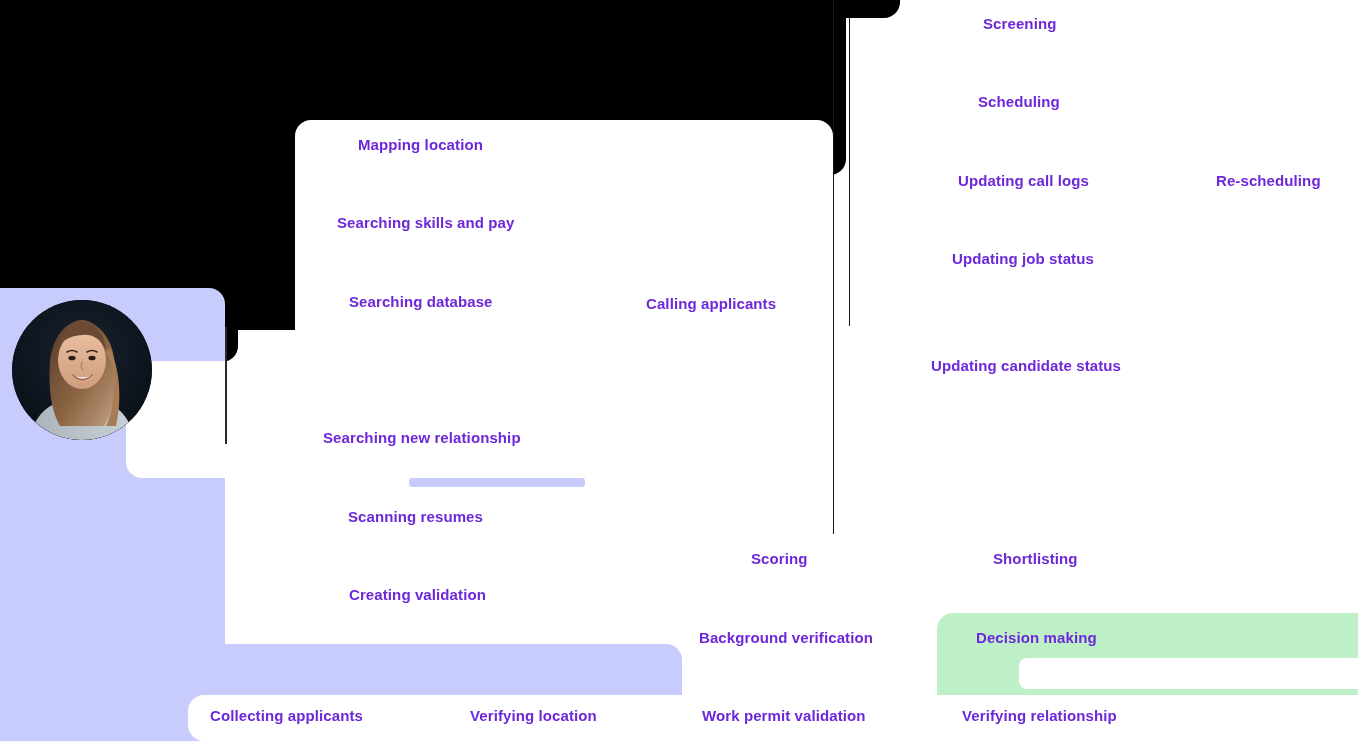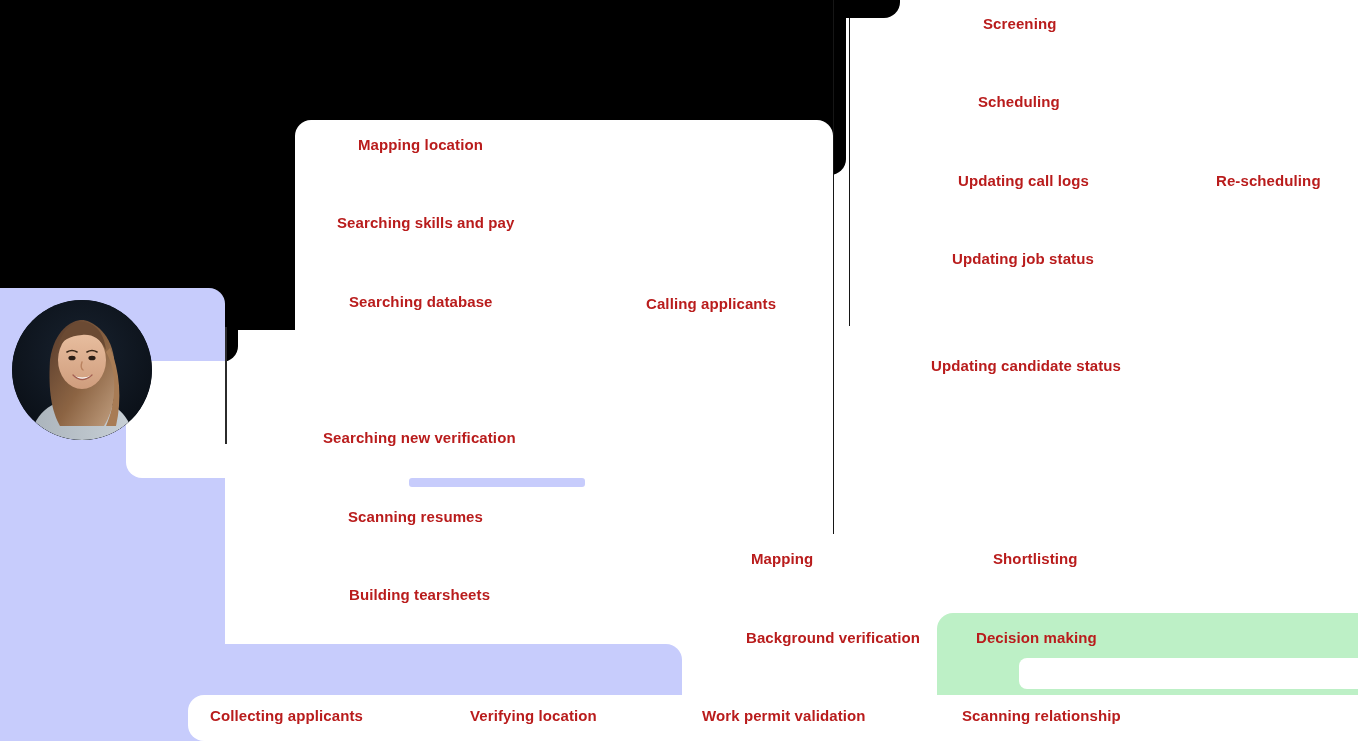--- a/index.html
+++ b/index.html
@@ -32,21 +32,21 @@
   .card.sq-tr   { border-top-right-radius: 0; }
   .card.sq-bl   { border-bottom-left-radius: 0; }
   .card.sq-br   { border-bottom-right-radius: 0; }
 
   
   .label {
     position: absolute;
     font-size: 15px;
     line-height: 18px;
     font-weight: 700;
-    color: #b91c1c;
+    color: #6d28d9;
     white-space: nowrap;
     letter-spacing: 0.1px;
   }
 
   
   .vrule {
     position: absolute;
     width: 1px;
     background: #161616;
   }
@@ -163,36 +163,36 @@
         <path d="M61 75 Q70 84 80 75" stroke="#a35f51" stroke-width="1.3" fill="none" stroke-linecap="round"></path>
 
         <path d="M94 52 C106 72 104 104 94 126 L104 126 C110 100 108 70 98 48 Z" fill="#a87c55"></path>
       </svg>
     </div>
   </div>
 
   <div class="label" style="left:358px; top:136px;">Mapping location</div>
   <div class="label" style="left:337px; top:214px;">Searching skills and pay</div>
   <div class="label" style="left:349px; top:293px;">Searching database</div>
-  <div class="label" style="left:323px; top:429px;">Searching new verification</div>
+  <div class="label" style="left:323px; top:429px;">Searching new relationship</div>
   <div class="label" style="left:348px; top:508px;">Scanning resumes</div>
-  <div class="label" style="left:349px; top:586px;">Building tearsheets</div>
+  <div class="label" style="left:349px; top:586px;">Creating validation</div>
 
   <div class="label" style="left:646px; top:295px;">Calling applicants</div>
-  <div class="label" style="left:751px; top:550px;">Mapping</div>
-  <div class="label" style="left:699px; top:629px;margin-left:47px;">Background verification</div>
+  <div class="label" style="left:751px; top:550px;">Scoring</div>
+  <div class="label" style="left:699px; top:629px;">Background verification</div>
   <div class="label" style="left:702px; top:707px;text-align:center;">Work permit validation</div>
 
   <div class="label" style="left:983px; top:15px;">Screening</div>
   <div class="label" style="left:978px; top:93px;">Scheduling</div>
   <div class="label" style="left:958px; top:172px;text-align:center;">Updating call logs</div>
   <div class="label" style="left:952px; top:250px;">Updating job status</div>
   <div class="label" style="left:931px; top:329px;margin-top:28px;">Updating candidate status</div>
   <div class="label" style="left:993px; top:550px;">Shortlisting</div>
   <div class="label" style="left:976px; top:629px;">Decision making</div>
-  <div class="label" style="left:962px; top:707px;">Scanning relationship</div>
+  <div class="label" style="left:962px; top:707px;">Verifying relationship</div>
 
   <div class="label" style="left:1216px; top:172px;">Re-scheduling</div>
 
   <div class="label" style="left:210px; top:707px;">Collecting applicants</div>
   <div class="label" style="left:470px; top:707px;">Verifying location</div>
 
 </div>
 
 </body></html>

